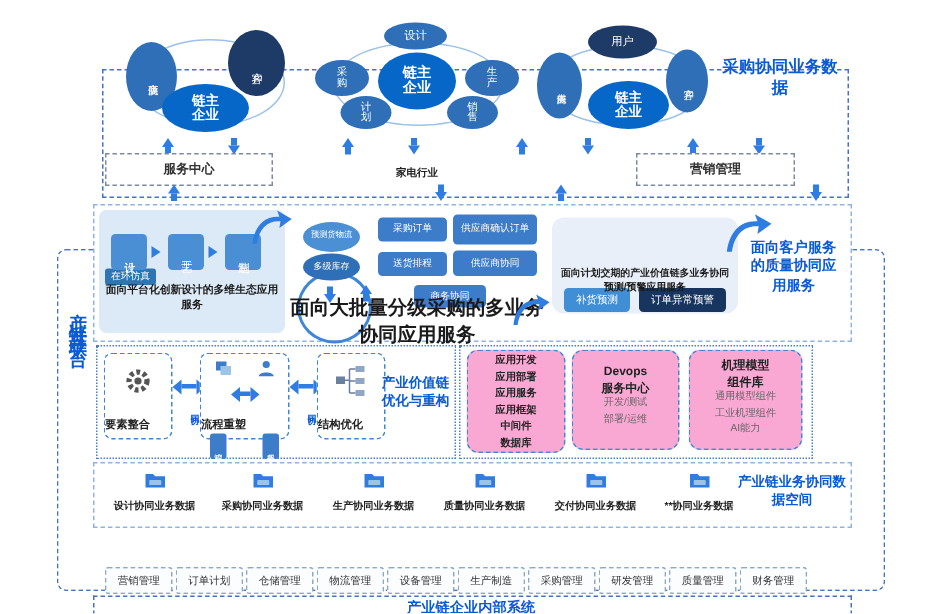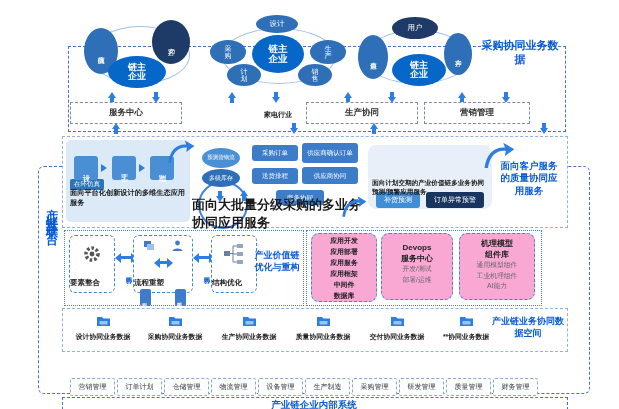--- a/index.html
+++ b/index.html
@@ -25,21 +25,21 @@
   .varr .head{width:0;height:0;border-left:4.5px solid transparent;border-right:4.5px solid transparent;
               border-bottom:6px solid var(--arrow);}
   .varr .stem{width:4px;height:5px;background:var(--arrow);}
   .varr.down{transform:rotate(180deg);}
   .rowbox{position:absolute;border:1px dashed var(--rowb);background:#fff;}
   .panel{position:absolute;border-radius:5px;}
   .steparr{position:absolute;width:0;height:0;border-top:4px solid transparent;border-bottom:4px solid transparent;
            border-left:6px solid var(--arrow);}
   .step{position:absolute;background:#4a8fd3;color:#fff;border-radius:3px;display:flex;align-items:center;
         justify-content:center;font-size:7.5px;}
-  .caption{position:absolute;color:var(--dark);font-weight:bold;text-align:left;}
+  .caption{position:absolute;color:var(--dark);font-weight:bold;text-align:center;}
   .bbox{position:absolute;background:var(--boxblue);color:#fff;border-radius:3px;display:flex;align-items:center;
         justify-content:center;text-align:center;font-size:6.5px;line-height:1.15;padding:1px;}
   .swoosh{position:absolute;}
   .swoosh path{fill:var(--arrow);}
   .vcbox{position:absolute;border:1.5px dashed #3f86d6;border-radius:6px;background:#fff;}
   .vclabel{position:absolute;left:0;right:0;bottom:4px;text-align:left;font-size:7.5px;font-weight:bold;color:#222;}
   .darrow{position:absolute;height:3px;background:var(--arrow);}
   .darrow:before,.darrow:after{content:"";position:absolute;top:-3.5px;width:0;height:0;
      border-top:5px solid transparent;border-bottom:5px solid transparent;}
   .darrow:before{left:-6px;border-right:6px solid var(--arrow);}
@@ -139,23 +139,20 @@
       <i class="stem"></i>
     </div>
   <div class="varr down" style="left:502px;top:92px;">
       <i class="head"></i>
       <i class="stem"></i>
     </div>
 
   <div class="collab" style="left:70px;top:102px;width:110px;height:20px;">
     <span>服务中心</span>
     </div>
-  <div class="collab" style="left:306px;top:102px;width:110px;height:20px;">
-    <span>生产协同</span>
-    </div>
   <div class="collab" style="left:424px;top:102px;width:104px;height:20px;">
     <span>营销管理</span>
     </div>
 
   <div class="varr" style="left:112px;top:123px;">
       <i class="head"></i>
       <i class="stem"></i>
     </div>
   <div class="varr down" style="left:290px;top:123px;">
       <i class="head"></i>

